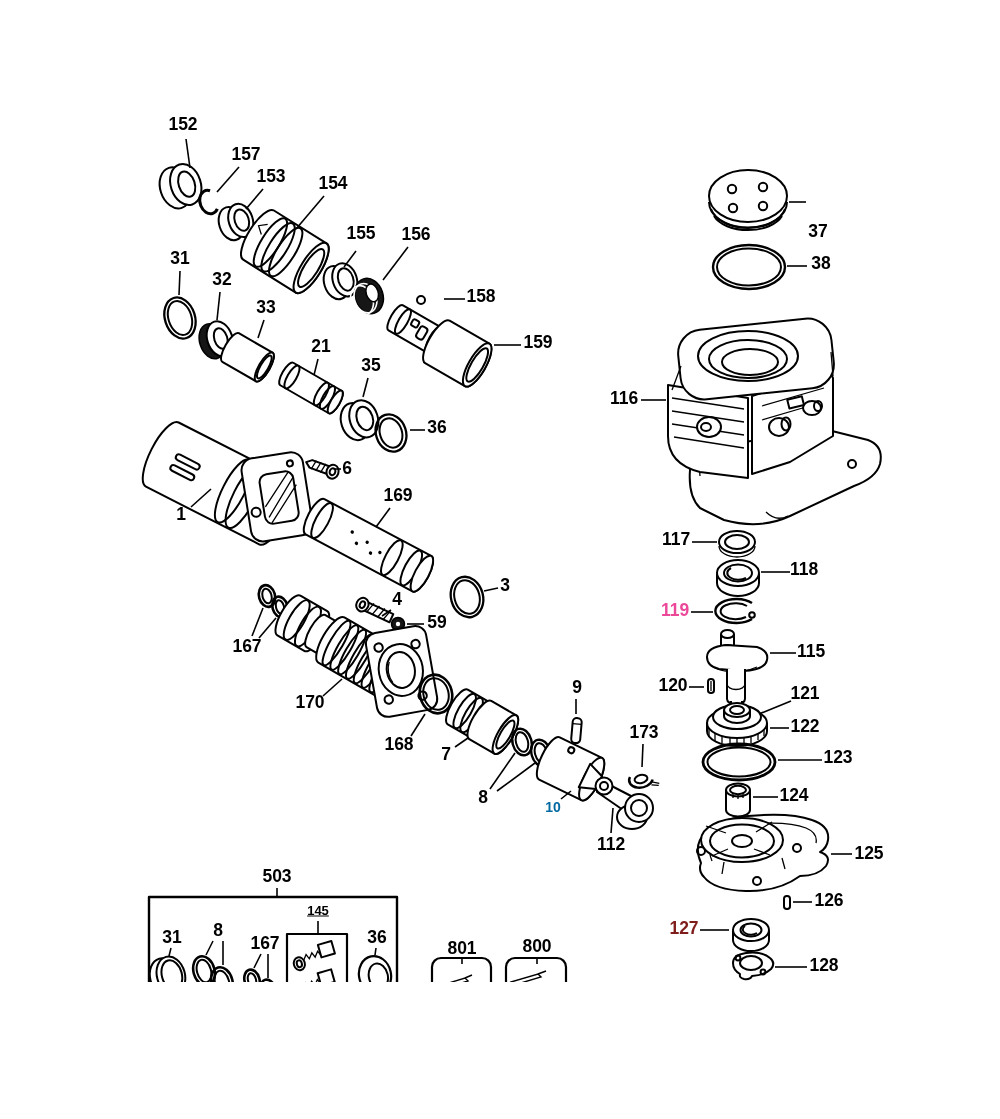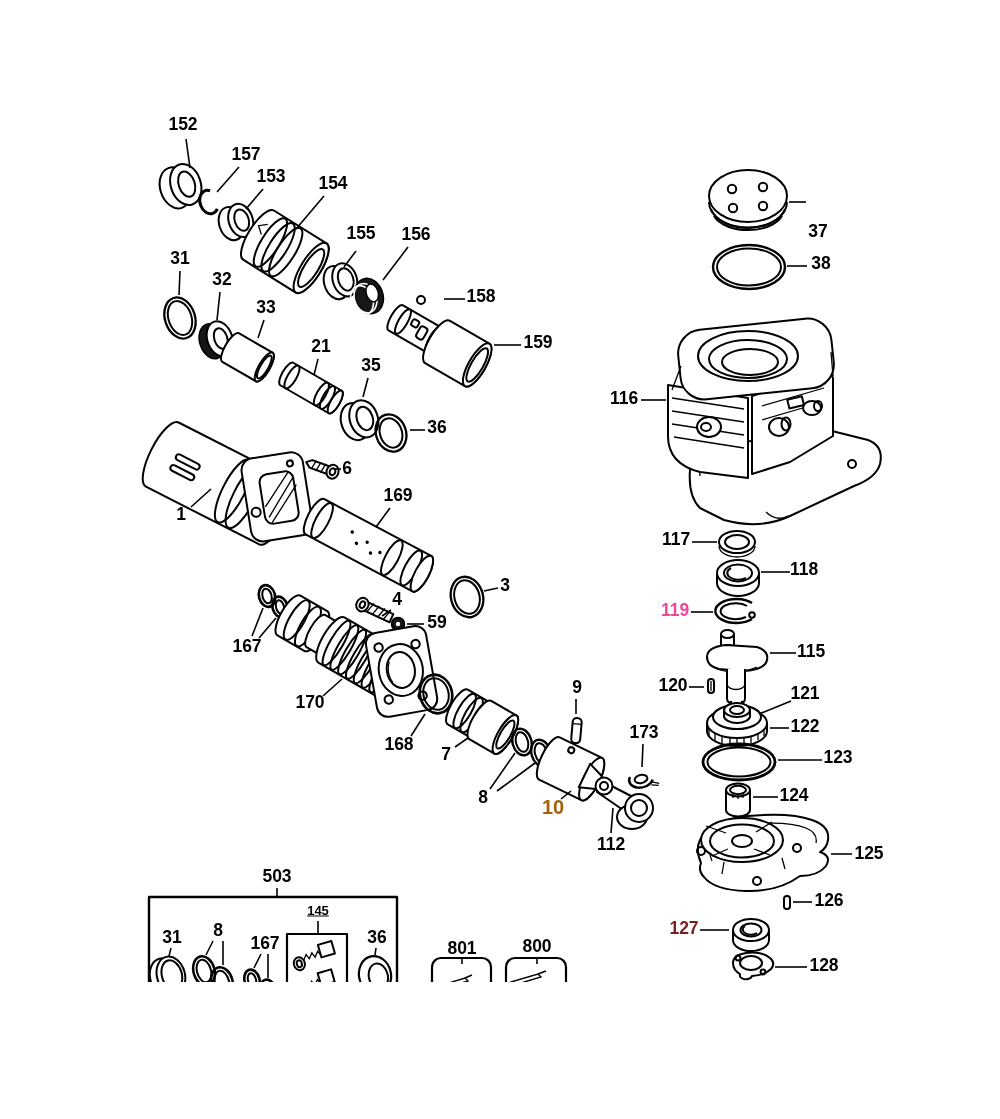--- a/index.html
+++ b/index.html
@@ -504,21 +504,21 @@
     <div class="lbl" style="left: 398px; top: 496px; font-size: 17.5px; color: rgb(0, 0, 0);">169</div>
     <div class="lbl" style="left: 505px; top: 586px; font-size: 17.5px; color: rgb(0, 0, 0);">3</div>
     <div class="lbl" style="left: 397px; top: 600px; font-size: 17.5px; color: rgb(0, 0, 0);">4</div>
     <div class="lbl" style="left: 437px; top: 623px; font-size: 17.5px; color: rgb(0, 0, 0);">59</div>
     <div class="lbl" style="left: 247px; top: 647px; font-size: 17.5px; color: rgb(0, 0, 0);">167</div>
     <div class="lbl" style="left: 310px; top: 703px; font-size: 17.5px; color: rgb(0, 0, 0);">170</div>
     <div class="lbl" style="left: 399px; top: 745px; font-size: 17.5px; color: rgb(0, 0, 0);">168</div>
     <div class="lbl" style="left: 446px; top: 755px; font-size: 17.5px; color: rgb(0, 0, 0);">7</div>
     <div class="lbl" style="left: 577px; top: 688px; font-size: 17.5px; color: rgb(0, 0, 0);">9</div>
     <div class="lbl" style="left: 483px; top: 798px; font-size: 17.5px; color: rgb(0, 0, 0);">8</div>
-    <div class="lbl" style="left: 553px; top: 807px; font-size: 20px; color: #a16207;">10</div>
+    <div class="lbl" style="left: 553px; top: 807px; font-size: 14px; color: #0369a1;">10</div>
     <div class="lbl" style="left: 644px; top: 733px; font-size: 17.5px; color: rgb(0, 0, 0);">173</div>
     <div class="lbl" style="left: 611px; top: 845px; font-size: 17.5px; color: rgb(0, 0, 0);">112</div>
     <div class="lbl" style="left: 277px; top: 877px; font-size: 17.5px; color: rgb(0, 0, 0);">503</div>
     <div class="lbl" style="left: 318px; top: 910px; font-size: 13px; color: rgb(0, 0, 0); text-decoration: underline;">145</div>
     <div class="lbl" style="left: 172px; top: 938px; font-size: 17.5px; color: rgb(0, 0, 0);">31</div>
     <div class="lbl" style="left: 218px; top: 931px; font-size: 17.5px; color: rgb(0, 0, 0);">8</div>
     <div class="lbl" style="left: 265px; top: 944px; font-size: 17.5px; color: rgb(0, 0, 0);">167</div>
     <div class="lbl" style="left: 377px; top: 938px; font-size: 17.5px; color: rgb(0, 0, 0);">36</div>
     <div class="lbl" style="left: 462px; top: 949px; font-size: 17.5px; color: rgb(0, 0, 0);">801</div>
     <div class="lbl" style="left: 537px; top: 947px; font-size: 17.5px; color: rgb(0, 0, 0);">800</div>

